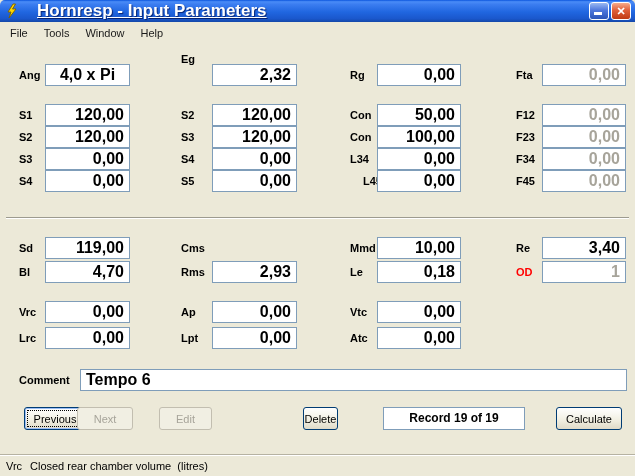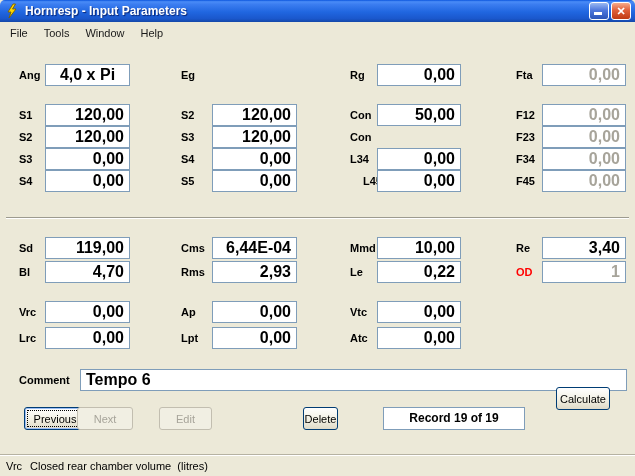--- a/index.html
+++ b/index.html
@@ -7,22 +7,22 @@
   body { font-family:"Liberation Sans", sans-serif; }
   #win { position:relative; width:635px; height:476px; background:#ECE9D8; overflow:hidden; }
 
   
   #titlebar {
     position:absolute; left:0; top:0; width:635px; height:22px;
     background:linear-gradient(180deg,#0b55dd 0%,#4a8cf7 8%,#3b7df0 20%,#2066e0 55%,#1a57cc 85%,#1448a8 100%);
     border-radius:5px 5px 0 0; display:flex; align-items:center;
   }
   .app-icon { width:16px; height:16px; margin-left:4px; flex:0 0 auto; }
-  .title-text { color:#fff; font-size:12px; font-weight:bold; margin-left:5px;
-    text-shadow:1px 1px 1px rgba(0,20,90,.8); flex:1 1 auto; white-space:nowrap; overflow:hidden; }
+  .title-text { color:#fff; font-size:17px; font-weight:bold; margin-left:17px;
+    text-shadow:1px 1px 1px rgba(0,20,90,.8); flex:1 1 auto; white-space:nowrap; overflow:hidden;text-decoration:underline; }
   .cap-btns { display:flex; gap:2px; margin-right:4px; }
   .cap-btn { width:20px; height:18px; border-radius:3px; border:1px solid #ffffff;
     color:#fff; display:flex; align-items:center; justify-content:center;
     font-size:11px; font-weight:bold; position:relative; }
   .cap-min { background:linear-gradient(180deg,#9ab9f2 0%,#4f78dd 45%,#2c55b8 100%); }
   .cap-min .bar { position:absolute; left:4px; bottom:4px; width:8px; height:3px; background:#fff; }
   .cap-close { background:linear-gradient(180deg,#f6ab8b 0%,#e0603a 45%,#c03a12 100%); }
 
   
   #menubar { position:absolute; left:0; top:22px; width:635px; height:22px;
@@ -84,40 +84,42 @@
 
   <div id="menubar">
     <span class="menu-item">File</span>
     <span class="menu-item">Tools</span>
     <span class="menu-item">Window</span>
     <span class="menu-item">Help</span>
   </div>
 
   <div class="lbl" style="left:8px;top:64px">Ang</div>
   <div class="box center" style="left:45px;top:64px;width:85px">4,0 x Pi</div>
-  <div class="lbl" style="left:170px;top:64px">Eg</div>
+  <div class="lbl" style="left:170px;top:48px">Eg</div>
+  <div class="box" style="left:212px;top:64px;width:85px">2,32</div>
   <div class="lbl" style="left:339px;top:64px">Rg</div>
   <div class="box" style="left:377px;top:64px;width:84px">0,00</div>
   <div class="lbl" style="left:505px;top:64px">Fta</div>
   <div class="box dis" style="left:542px;top:64px;width:84px">0,00</div>
 
   <div class="lbl" style="left:8px;top:104px">S1</div>
   <div class="box" style="left:45px;top:104px;width:85px">120,00</div>
   <div class="lbl" style="left:170px;top:104px">S2</div>
   <div class="box" style="left:212px;top:104px;width:85px">120,00</div>
   <div class="lbl" style="left:339px;top:104px">Con</div>
   <div class="box" style="left:377px;top:104px;width:84px">50,00</div>
   <div class="lbl" style="left:505px;top:104px">F12</div>
   <div class="box dis" style="left:542px;top:104px;width:84px">0,00</div>
 
   <div class="lbl" style="left:8px;top:126px">S2</div>
   <div class="box" style="left:45px;top:126px;width:85px">120,00</div>
   <div class="lbl" style="left:170px;top:126px">S3</div>
   <div class="box" style="left:212px;top:126px;width:85px">120,00</div>
   <div class="lbl" style="left:339px;top:126px">Con</div>
+  <div class="box" style="left:377px;top:126px;width:84px">100,00</div>
   <div class="lbl" style="left:505px;top:126px">F23</div>
   <div class="box dis" style="left:542px;top:126px;width:84px">0,00</div>
 
   <div class="lbl" style="left:8px;top:148px">S3</div>
   <div class="box" style="left:45px;top:148px;width:85px">0,00</div>
   <div class="lbl" style="left:170px;top:148px">S4</div>
   <div class="box" style="left:212px;top:148px;width:85px">0,00</div>
   <div class="lbl" style="left:339px;top:148px">L34</div>
   <div class="box" style="left:377px;top:148px;width:84px">0,00</div>
   <div class="lbl" style="left:505px;top:148px">F34</div>
@@ -130,32 +132,31 @@
   <div class="lbl" style="left:352px;top:170px">L45</div>
   <div class="box" style="left:377px;top:170px;width:84px">0,00</div>
   <div class="lbl" style="left:505px;top:170px">F45</div>
   <div class="box dis" style="left:542px;top:170px;width:84px">0,00</div>
 
   <div class="divider"></div>
 
   <div class="lbl" style="left:8px;top:237px">Sd</div>
   <div class="box" style="left:45px;top:237px;width:85px">119,00</div>
   <div class="lbl" style="left:170px;top:237px">Cms</div>
-  <div class="box" style="left:212px;top:237px;width:85px">6,44E-04</div>
   <div class="lbl" style="left:339px;top:237px">Mmd</div>
   <div class="box" style="left:377px;top:237px;width:84px">10,00</div>
   <div class="lbl" style="left:505px;top:237px">Re</div>
   <div class="box" style="left:542px;top:237px;width:84px">3,40</div>
 
   <div class="lbl" style="left:8px;top:261px">Bl</div>
   <div class="box" style="left:45px;top:261px;width:85px">4,70</div>
   <div class="lbl" style="left:170px;top:261px">Rms</div>
   <div class="box" style="left:212px;top:261px;width:85px">2,93</div>
   <div class="lbl" style="left:339px;top:261px">Le</div>
-  <div class="box" style="left:377px;top:261px;width:84px">0,22</div>
+  <div class="box" style="left:377px;top:261px;width:84px">0,18</div>
   <div class="lbl red" style="left:505px;top:261px">OD</div>
   <div class="box dis" style="left:542px;top:261px;width:84px">1</div>
 
   <div class="lbl" style="left:8px;top:301px">Vrc</div>
   <div class="box" style="left:45px;top:301px;width:85px">0,00</div>
   <div class="lbl" style="left:170px;top:301px">Ap</div>
   <div class="box" style="left:212px;top:301px;width:85px">0,00</div>
   <div class="lbl" style="left:339px;top:301px">Vtc</div>
   <div class="box" style="left:377px;top:301px;width:84px">0,00</div>
 
@@ -167,20 +168,20 @@
   <div class="box" style="left:377px;top:327px;width:84px">0,00</div>
 
   <div class="lbl" style="left:8px;top:369px">Comment</div>
   <div class="box" style="left:80px;top:369px;width:547px;text-align:left">Tempo 6</div>
 
   <div class="btn focused" style="left:8px;top:407px;width:62px">Previous</div>
   <div class="btn disabled" style="left:159px;top:407px;width:53px">Edit</div>
   <div class="btn disabled" style="left:77px;top:407px;width:56px">Next</div>
   <div class="btn" style="left:303px;top:407px;width:35px">Delete</div>
   <div class="record">Record 19 of 19</div>
-  <div class="btn" style="left:556px;top:387px;width:54px">Calculate</div>
+  <div class="btn" style="left:556px;top:407px;width:66px">Calculate</div>
 
   <div id="statusbar">
     <span class="st-key">Vrc</span>
     <span class="st-desc">Closed rear chamber volume  (litres)</span>
   </div>
 
 </div>
 
 </body></html>

